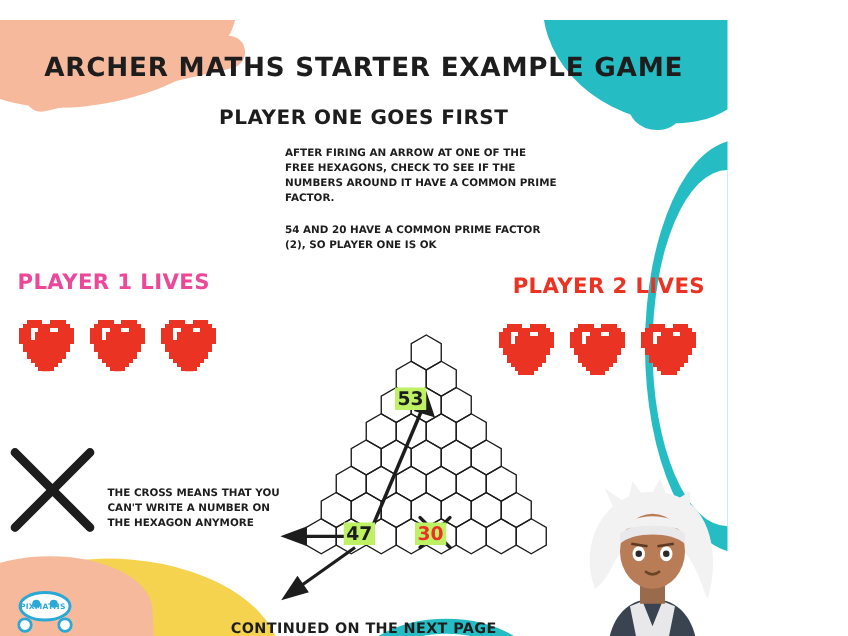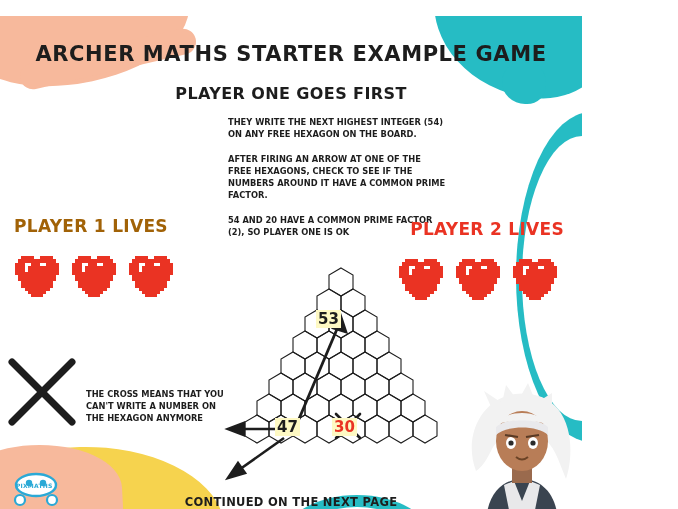--- a/index.html
+++ b/index.html
@@ -138,21 +138,21 @@
 
   
   .lives-label {
     position: absolute;
     font-size: 17px;
     font-weight: bold;
     letter-spacing: 0.3px;
     font-family: "DejaVu Sans", sans-serif;
     text-transform: uppercase;
   }
-  .p1-label { left: 14px; top: 200px; color: #a16207; }
+  .p1-label { left: 14px; top: 200px; color: #ec4899; }
   .p2-label { right: 18px; top: 203px; color: #ea3323; }
 
   .hearts {
     position: absolute;
     display: flex;
     gap: 7px;
   }
   .p1-hearts { left: 12px; top: 237px; }
   .p2-hearts { right: 22px; top: 240px; }
 
@@ -193,21 +193,21 @@
     width: 290px;
     height: 230px;
   }
 
   
   .callout {
     position: absolute;
     font-family: "DejaVu Sans", sans-serif;
     font-weight: bold;
     font-size: 15px;
-    background: #fef9c3;
+    background: #bef264;
     padding: 0 2px;
   }
   .c53 { left: 316px; top: 294px; color: #1d1d1d; }
   .c54 { left: 275px; top: 402px; color: #1d1d1d; }
   .c20 { left: 332px; top: 402px; color: #ea3323; }
 
   
   .footer {
     position: absolute;
     bottom: 16px;
@@ -263,21 +263,20 @@
   <div class="blob blob-teal-right-inner"></div>
   <div class="blob blob-yellow-bottom"></div>
   <div class="blob blob-peach-bottom"></div>
   <div class="blob blob-teal-bottom"></div>
   <div class="blob blob-teal-bottom-cut"></div>
 
   <div class="title">ARCHER MATHS STARTER EXAMPLE GAME</div>
   <div class="subtitle">PLAYER ONE GOES FIRST</div>
 
   <div class="instructions">
-    <p>THEY WRITE THE NEXT HIGHEST INTEGER (54) ON ANY FREE HEXAGON ON THE BOARD.</p>
     <p>AFTER FIRING AN ARROW AT ONE OF THE FREE HEXAGONS, CHECK TO SEE IF THE NUMBERS AROUND IT HAVE A COMMON PRIME FACTOR.</p>
     <p>54 AND 20 HAVE A COMMON PRIME FACTOR (2), SO PLAYER ONE IS OK</p>
   </div>
 
   <div class="lives-label p1-label">PLAYER 1 LIVES</div>
   <div class="hearts p1-hearts">
     <div class="heart">
       <svg width="50" height="44" viewBox="0 0 16 14" shape-rendering="crispEdges">
         <path fill="#ea3323" d="M3 1h4v1h2V1h4v1h1v1h1v4h-1v2h-1v2h-1v1h-1v1h-1v1h-1v1H7v-1H6v-1H5v-1H4v-1H3v-2H2V7H1V3h1V2h1z"></path>
         <path fill="#ffffff" d="M4 3h2v1H5v2H4z"></path>

